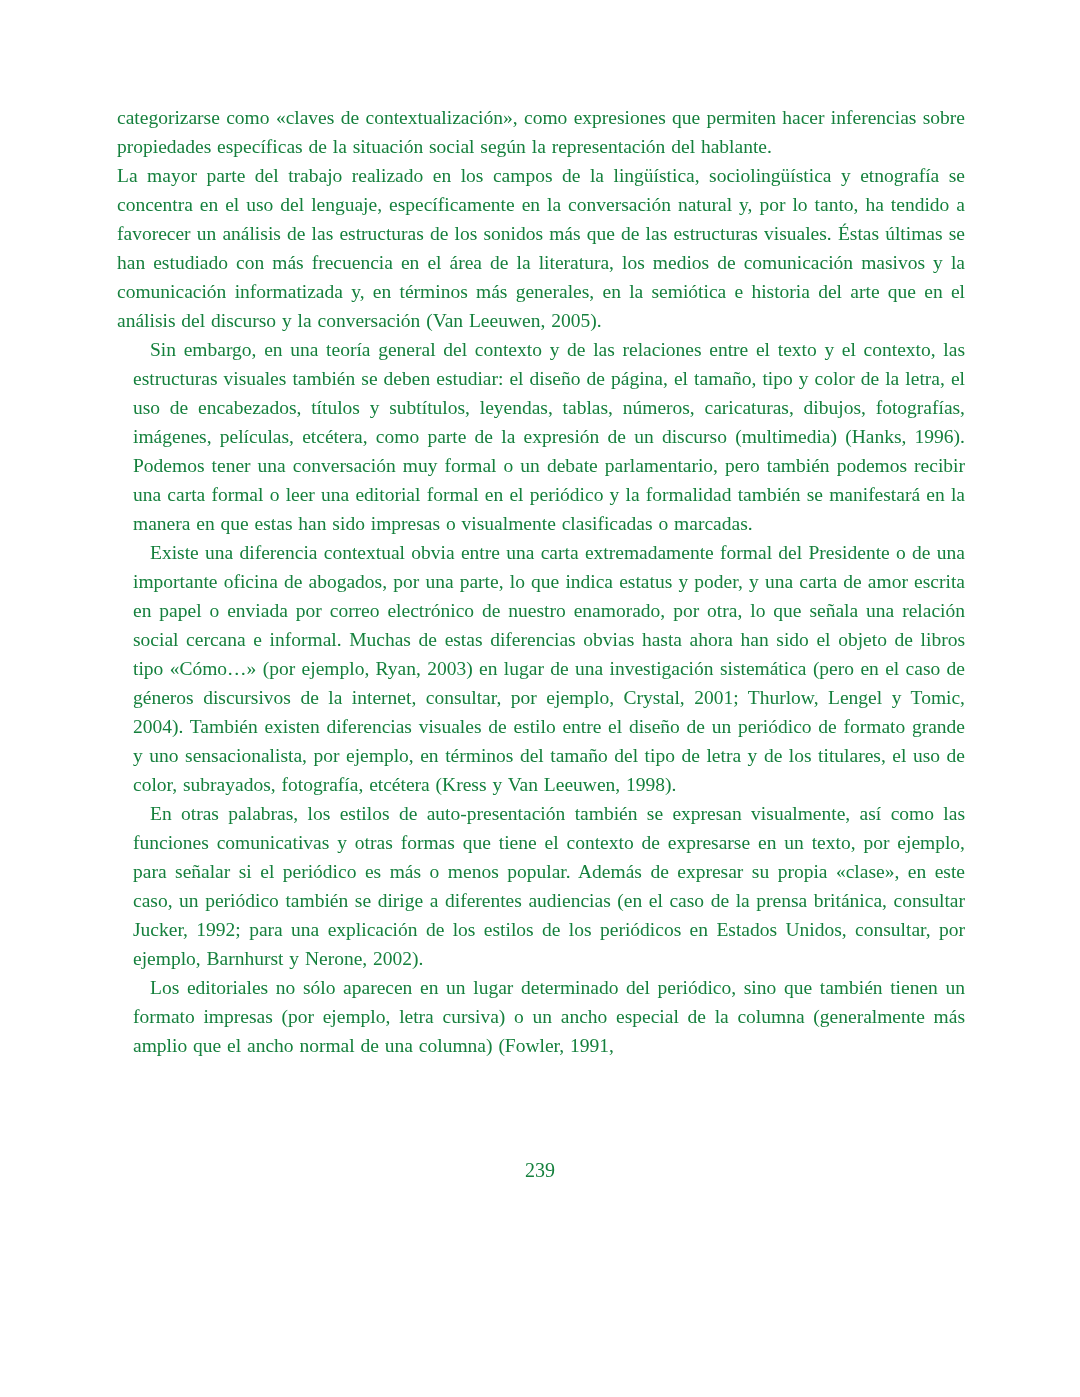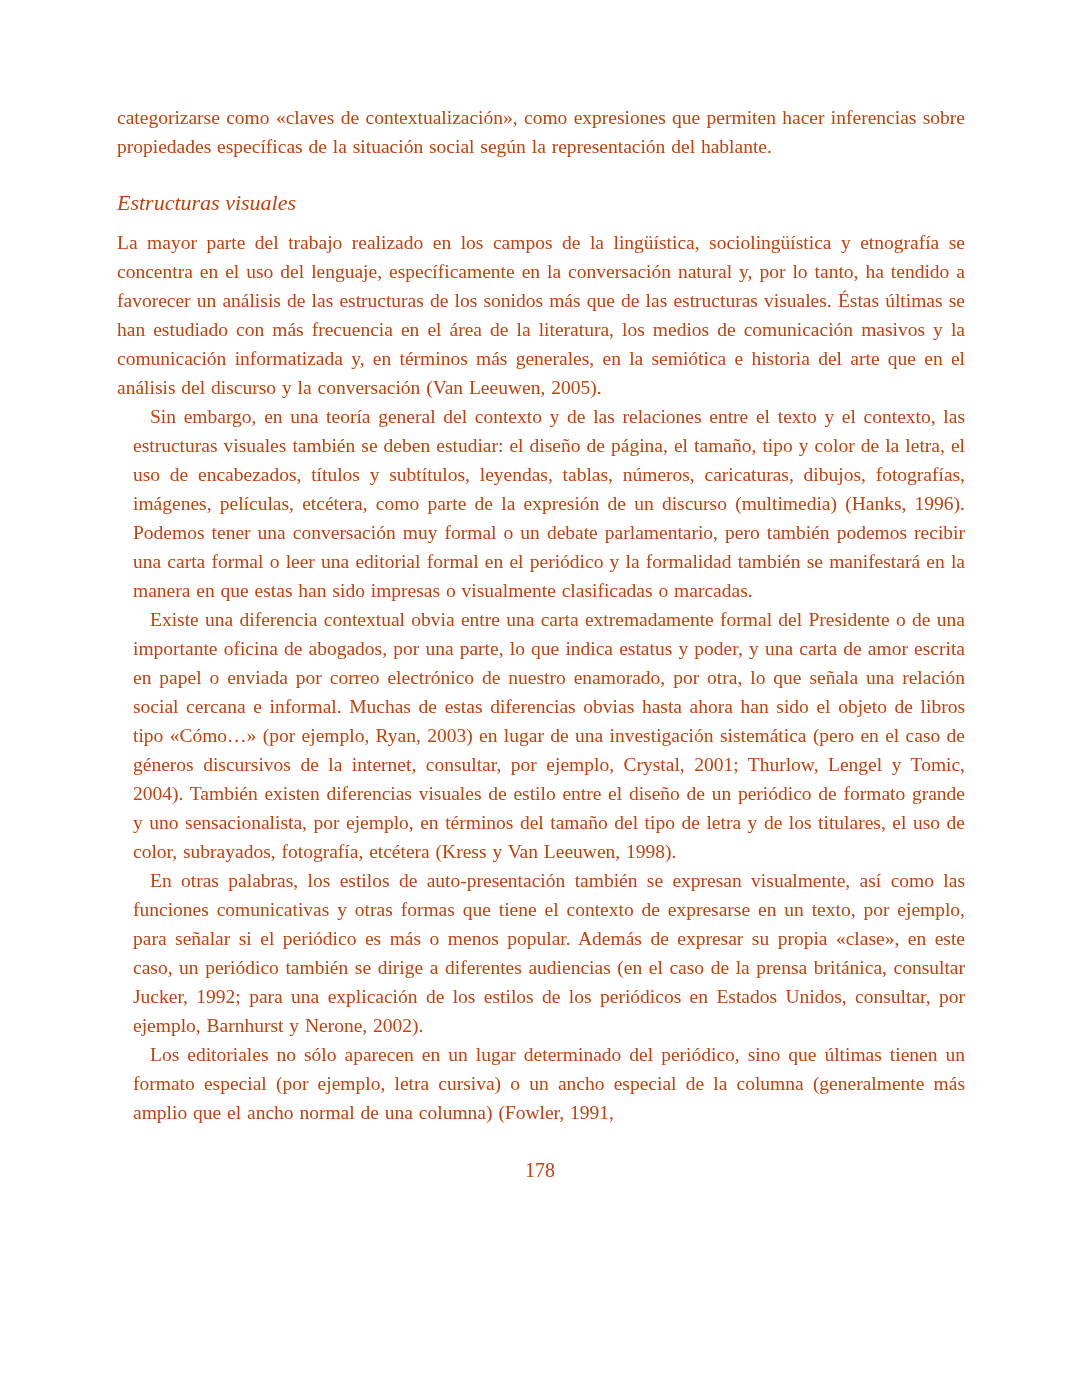--- a/index.html
+++ b/index.html
@@ -7,21 +7,21 @@
     padding: 0;
     background: #ffffff;
   }
   .book-page {
     position: relative;
     width: 1080px;
     height: 1228px;
     margin: 0 auto;
     background: #ffffff;
     font-family: "Liberation Serif", "DejaVu Serif", serif;
-    color: #c2410c;
+    color: #15803d;
     box-sizing: border-box;
     overflow: hidden;
   }
   .text-block {
     position: absolute;
     top: 103px;
     left: 117px;
     width: 848px;
   }
   .para {
@@ -52,27 +52,26 @@
     line-height: 24px;
   }
 </style>
 </head>
 <body>
 
 <div class="book-page">
   <div class="text-block">
     <p class="para">categorizarse como «claves de contextualización», como expresiones que permiten hacer inferencias sobre propiedades específicas de la situación social según la representación del hablante.</p>
 
-    <h2 class="section-heading">Estructuras visuales</h2>
 
     <p class="para">La mayor parte del trabajo realizado en los campos de la lingüística, sociolingüística y etnografía se concentra en el uso del lenguaje, específicamente en la conversación natural y, por lo tanto, ha tendido a favorecer un análisis de las estructuras de los sonidos más que de las estructuras visuales. Éstas últimas se han estudiado con más frecuencia en el área de la literatura, los medios de comunicación masivos y la comunicación informatizada y, en términos más generales, en la semiótica e historia del arte que en el análisis del discurso y la conversación (Van Leeuwen, 2005).</p>
 
     <p class="para indent">Sin embargo, en una teoría general del contexto y de las relaciones entre el texto y el contexto, las estructuras visuales también se deben estudiar: el diseño de página, el tamaño, tipo y color de la letra, el uso de encabezados, títulos y subtítulos, leyendas, tablas, números, caricaturas, dibujos, fotografías, imágenes, películas, etcétera, como parte de la expresión de un discurso (multimedia) (Hanks, 1996). Podemos tener una conversación muy formal o un debate parlamentario, pero también podemos recibir una carta formal o leer una editorial formal en el periódico y la formalidad también se manifestará en la manera en que estas han sido impresas o visualmente clasificadas o marcadas.</p>
 
     <p class="para indent">Existe una diferencia contextual obvia entre una carta extremadamente formal del Presidente o de una importante oficina de abogados, por una parte, lo que indica estatus y poder, y una carta de amor escrita en papel o enviada por correo electrónico de nuestro enamorado, por otra, lo que señala una relación social cercana e informal. Muchas de estas diferencias obvias hasta ahora han sido el objeto de libros tipo «Cómo…» (por ejemplo, Ryan, 2003) en lugar de una investigación sistemática (pero en el caso de géneros discursivos de la internet, consultar, por ejemplo, Crystal, 2001; Thurlow, Lengel y Tomic, 2004). También existen diferencias visuales de estilo entre el diseño de un periódico de formato grande y uno sensacionalista, por ejemplo, en términos del tamaño del tipo de letra y de los titulares, el uso de color, subrayados, fotografía, etcétera (Kress y Van Leeuwen, 1998).</p>
 
     <p class="para indent">En otras palabras, los estilos de auto-presentación también se expresan visualmente, así como las funciones comunicativas y otras formas que tiene el contexto de expresarse en un texto, por ejemplo, para señalar si el periódico es más o menos popular. Además de expresar su propia «clase», en este caso, un periódico también se dirige a diferentes audiencias (en el caso de la prensa británica, consultar Jucker, 1992; para una explicación de los estilos de los periódicos en Estados Unidos, consultar, por ejemplo, Barnhurst y Nerone, 2002).</p>
 
-    <p class="para indent">Los editoriales no sólo aparecen en un lugar determinado del periódico, sino que últimas tienen un formato especial (por ejemplo, letra cursiva) o un ancho especial de la columna (generalmente más amplio que el ancho normal de una columna) (Fowler, 1991,</p>
+    <p class="para indent">Los editoriales no sólo aparecen en un lugar determinado del periódico, sino que también tienen un formato impresas (por ejemplo, letra cursiva) o un ancho especial de la columna (generalmente más amplio que el ancho normal de una columna) (Fowler, 1991,</p>
   </div>
 
-  <div class="page-number">178</div>
+  <div class="page-number">239</div>
 </div>
 
 </body></html>

